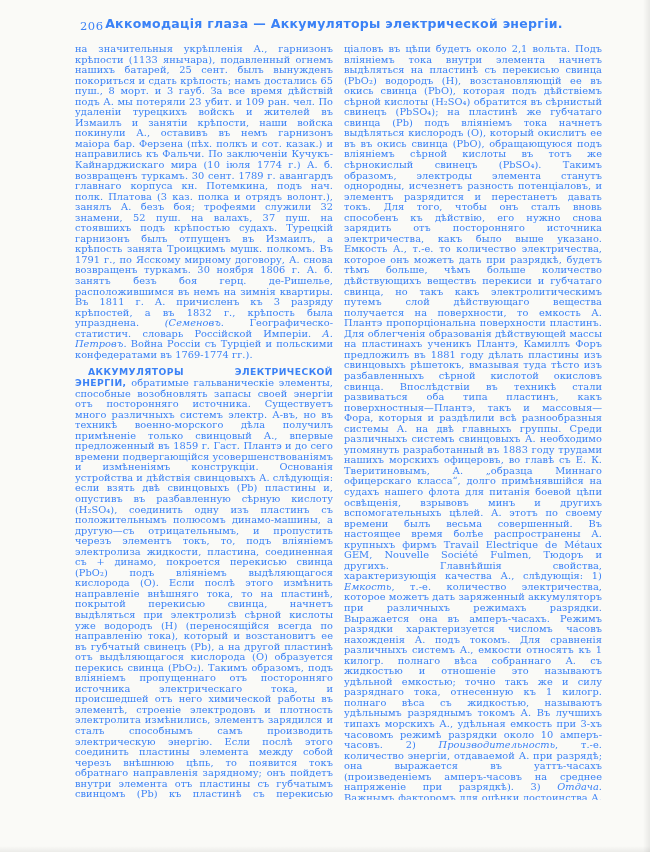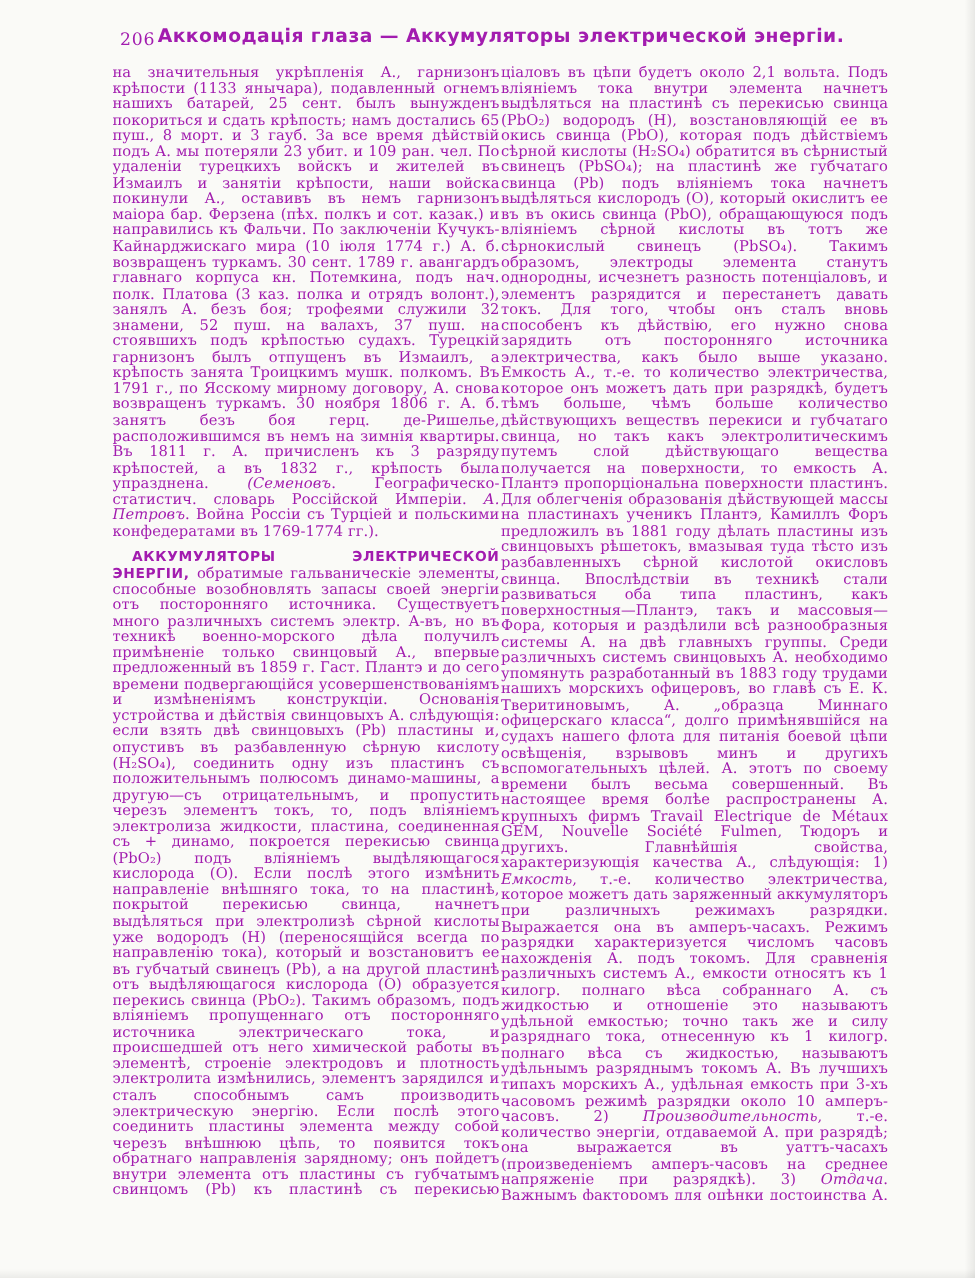--- a/index.html
+++ b/index.html
@@ -5,21 +5,21 @@
   html, body {
     margin: 0; padding: 0;
     width: 650px; height: 852px;
     background: #f8f7f4;
     overflow: hidden;
   }
   .page {
     position: relative;
     width: 650px; height: 852px;
     background: #fafaf7;
-    color: #a21caf;
+    color: #3b82f6;
     font-family: "DejaVu Serif", serif;
   }
   .scan-edge-right {
     position: absolute; top: 0; right: 0; width: 7px; height: 100%;
     background: linear-gradient(to right, rgba(0,0,0,0), rgba(0,0,0,0.07));
     pointer-events: none;
   }
   .scan-edge-bottom {
     position: absolute; left: 0; bottom: 0; width: 100%; height: 6px;
     background: linear-gradient(to bottom, rgba(0,0,0,0), rgba(0,0,0,0.06));
@@ -35,21 +35,21 @@
   .running-title {
     text-align: center;
     font-family: "DejaVu Sans", sans-serif;
     font-weight: bold;
     font-size: 12.5px;
     letter-spacing: 0.3px;
     white-space: nowrap;
   }
   .columns {
     position: absolute; top: 44px; left: 75px;
-    display: flex; gap: 1px;
+    display: flex; gap: 11px;
   }
   .col {
     width: 258px; height: 756px;
     overflow: hidden;
     text-align: justify;
     font-size: 9.8px;
     line-height: 10.55px;
     letter-spacing: 0.05px;
   }
   .para { margin: 0; }

